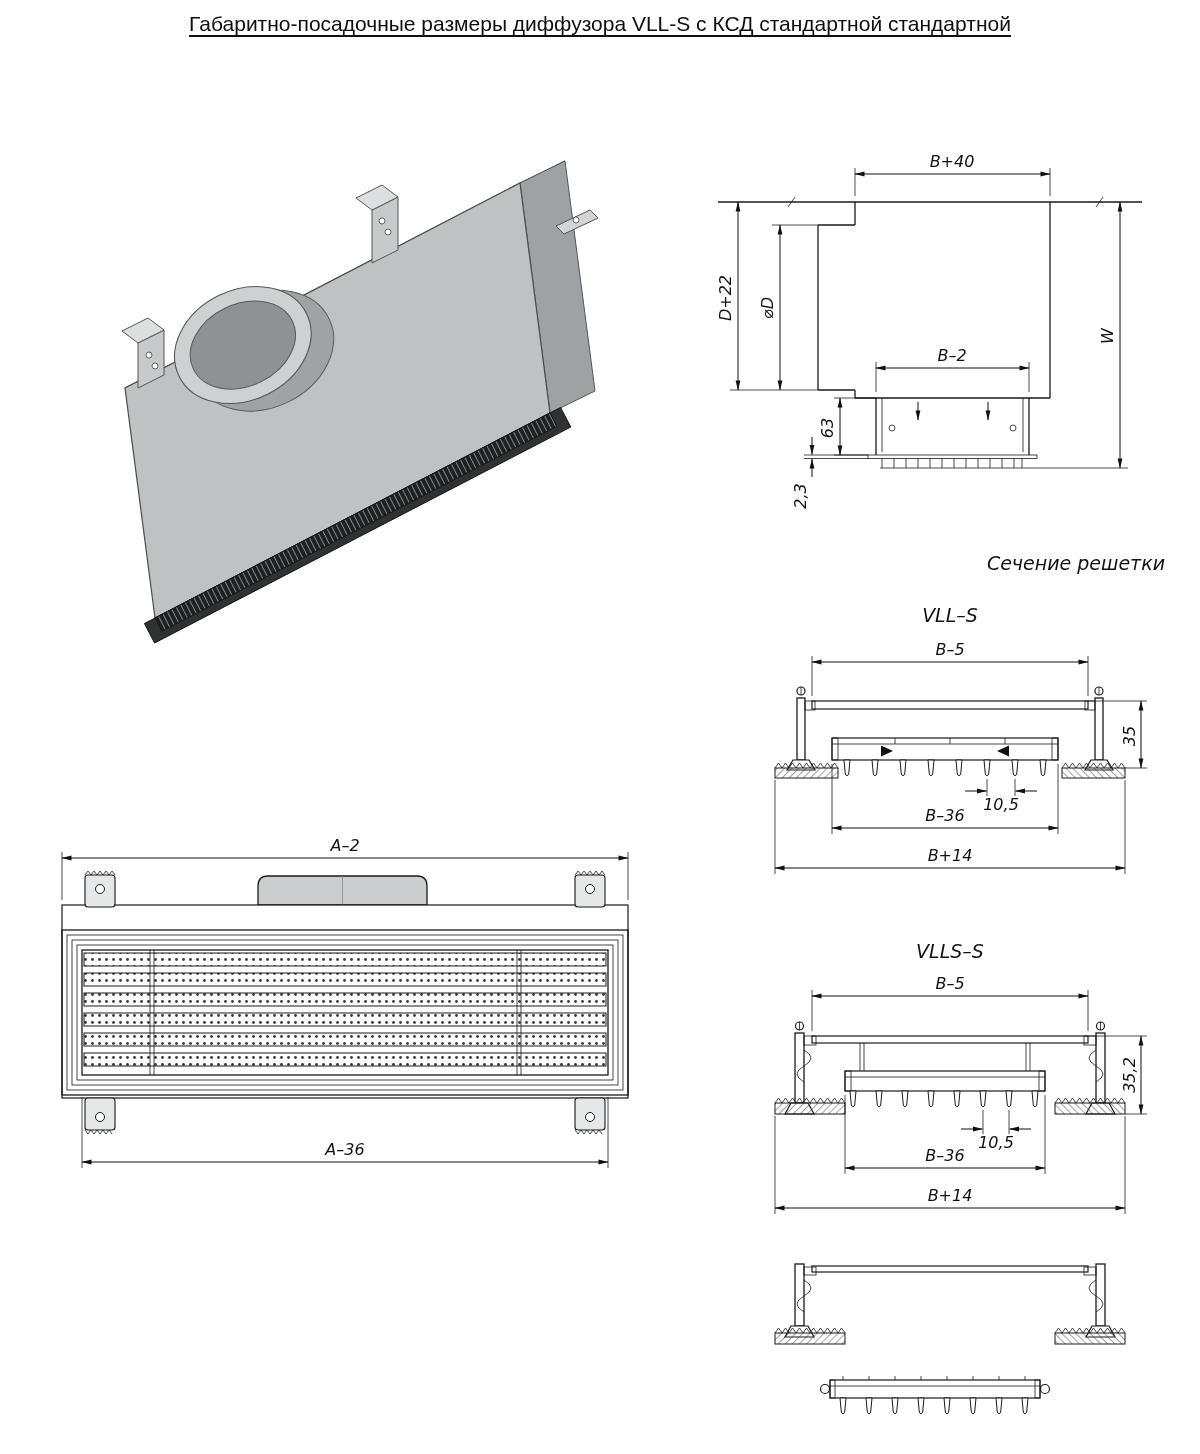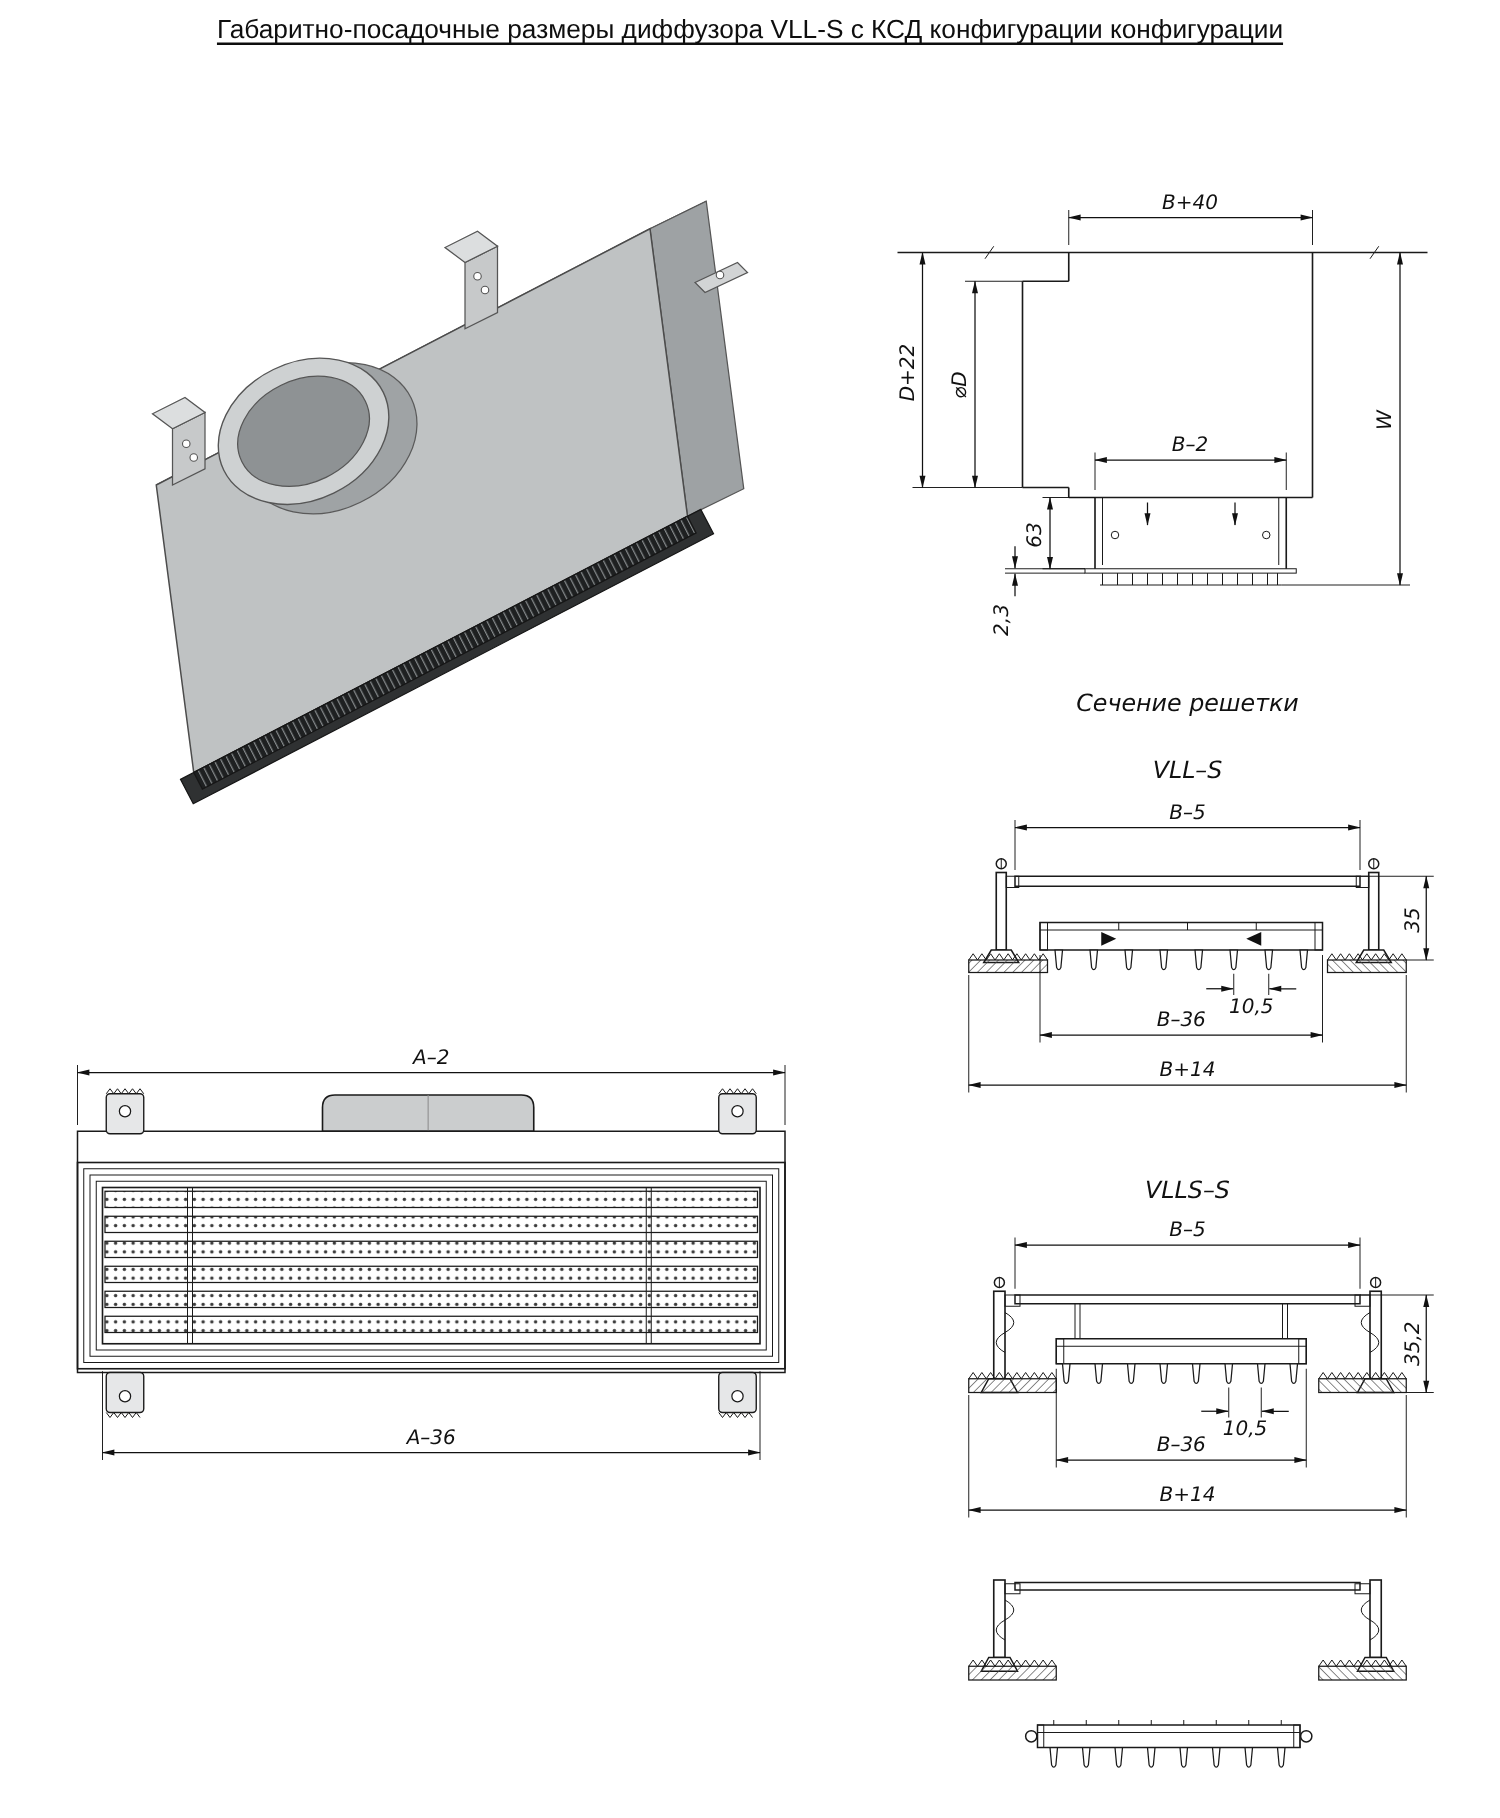--- a/index.html
+++ b/index.html
@@ -2,41 +2,41 @@
 <html><head>
 <meta charset="utf-8">
 <style>
   * { margin:0; padding:0; box-sizing:border-box; }
   html,body { background:#ffffff; }
   body { font-family:"Liberation Sans", sans-serif; color:#111; }
   .canvas { position:relative; width:1200px; height:1454px; background:#fff; overflow:hidden; }
   .title { position:absolute; top:8px; left:0; width:100%; text-align:center;
            font-size:21px; font-weight:500; line-height:31px; color:#0e0e0e; }
   .title .t-line { text-decoration:underline; text-underline-offset:4px; }
-  .sec-head { position:absolute; left:735px; top:552px; width:430px; text-align:center;
+  .sec-head { position:absolute; left:735px; top:552px; width:430px; text-align:right;
               font-family:"DejaVu Sans", sans-serif; font-style:italic; font-size:19px; color:#111; }
   svg { position:absolute; }
   .s    { stroke:#1a1a1a; stroke-width:1.3; fill:none; }
   .sf   { stroke:#1a1a1a; stroke-width:1.2; fill:#fff; }
   .thin { stroke:#1a1a1a; stroke-width:0.8; fill:none; }
   .dl   { stroke:#111; stroke-width:1; fill:none; }
   .xl   { stroke:#111; stroke-width:0.75; fill:none; }
   .hrect{ fill:url(#hp3); stroke:#1a1a1a; stroke-width:1; }
   text.dim { font-family:"DejaVu Sans", sans-serif; font-style:italic; font-size:16px;
              fill:#111; text-anchor:middle; }
   text.lbl { font-family:"DejaVu Sans", sans-serif; font-style:italic; font-size:19px;
              fill:#111; text-anchor:middle; }
 </style>
 </head>
 <body>
 
 <div class="canvas">
 
   <div class="title">
-    <div class="t-line">Габаритно-посадочные размеры диффузора VLL-S с КСД конфигурации конфигурации</div>
+    <div class="t-line">Габаритно-посадочные размеры диффузора VLL-S с КСД стандартной стандартной</div>
   </div>
 
   <svg style="left:50px;top:118px" width="580" height="560" viewBox="0 0 580 560">
     <defs>
       <pattern id="grillhatch" patternUnits="userSpaceOnUse" width="5" height="10" patternTransform="rotate(-27)">
         <rect width="5" height="10" fill="#1e2021"></rect>
         <line x1="0.5" y1="0" x2="0.5" y2="10" stroke="#84888a" stroke-width="1"></line>
       </pattern>
     </defs>
 

